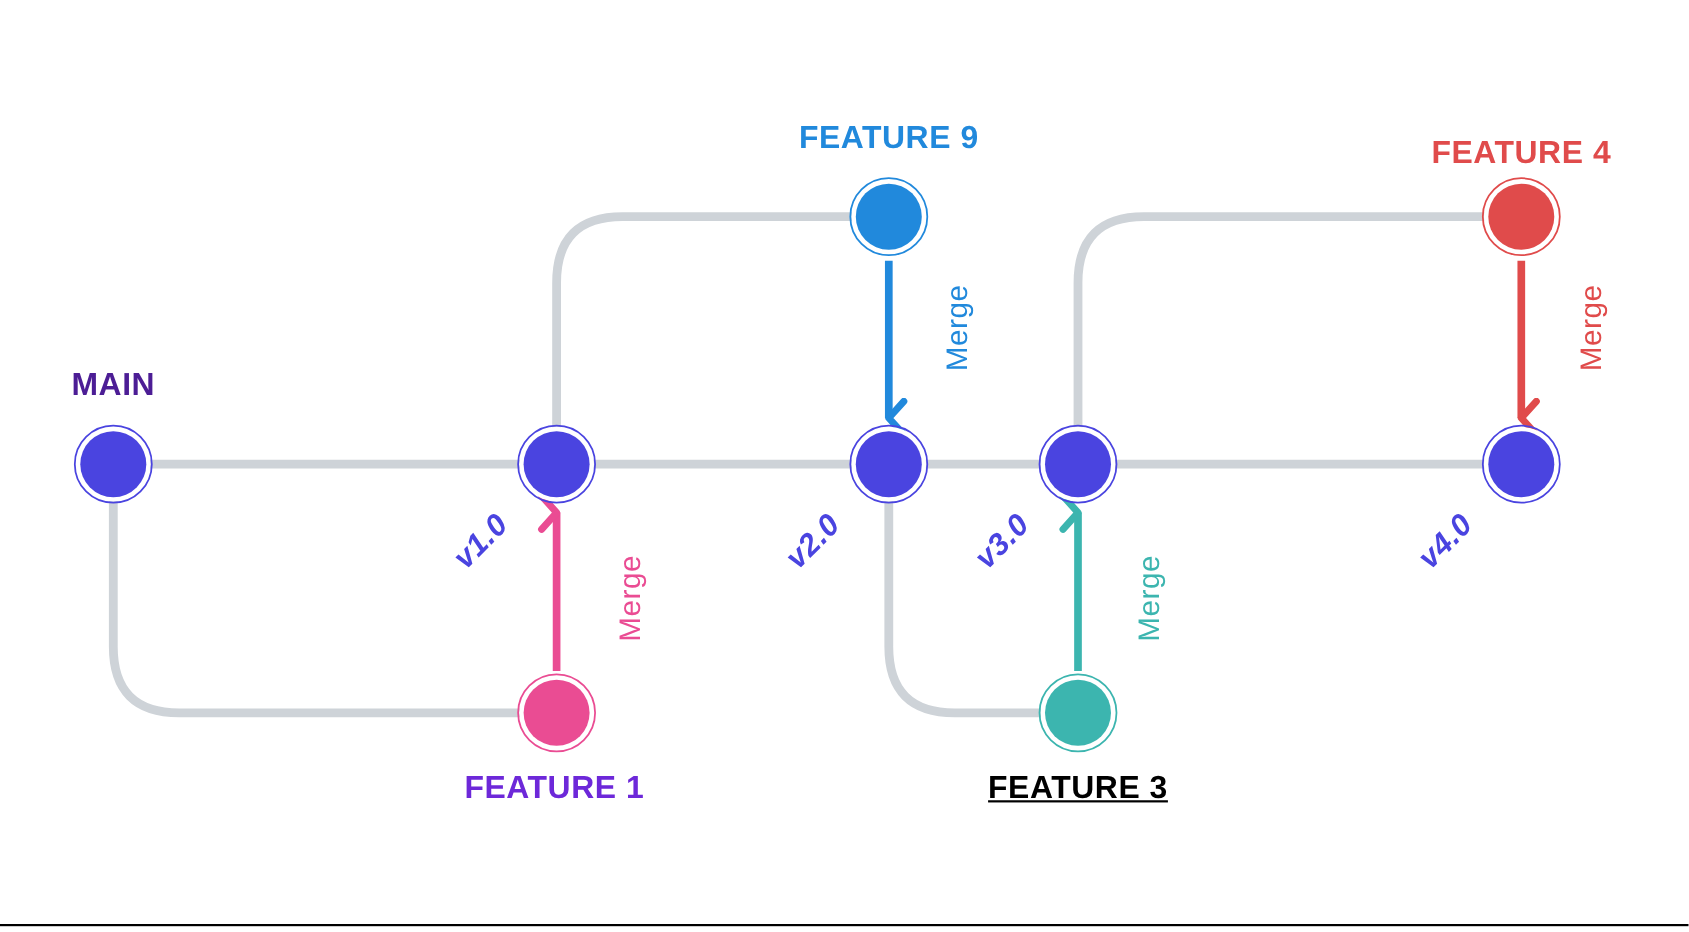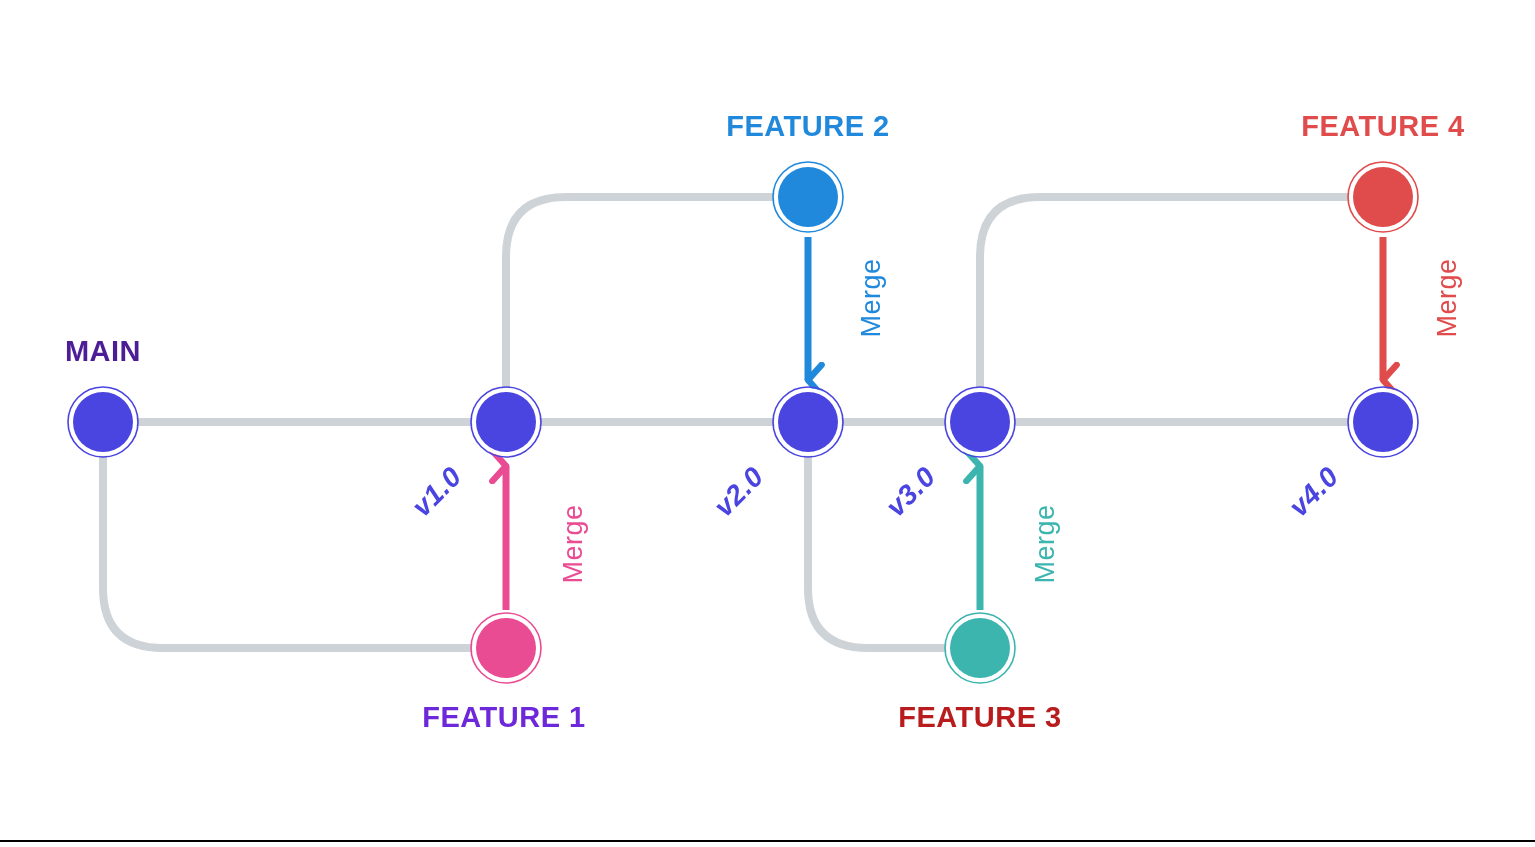--- a/index.html
+++ b/index.html
@@ -145,25 +145,25 @@
         <circle cx="1383" cy="197" r="35" fill="none" stroke="#E04B4B" stroke-width="1.6"></circle>
         <circle cx="1383" cy="197" r="30" fill="#E04B4B"></circle>
       </g>
     </g>
   </svg>
 
   <div class="label branch-title" style="left:103px; top:351px; color:#4c1d95; transform: translate(-50%, -50%);">MAIN</div>
 
   <div class="label branch-title" style="left:504px; top:717px; color:#6d28d9; transform: translate(-50%, -50%); text-align: center;">FEATURE 1</div>
 
-  <div class="label branch-title" style="left:808px; top:126px; color:#2189DC; transform: translate(-50%, -50%);">FEATURE 2</div>
+  <div class="label branch-title" style="left:808px; top:126px; color:#2189DC; transform: translate(-50%, -50%);">FEATURE 9</div>
 
-  <div class="label branch-title" style="left:980px; top:717px; color:#b91c1c; transform: translate(-50%, -50%);">FEATURE 3</div>
+  <div class="label branch-title" style="left:980px; top:717px; color:#000000; transform: translate(-50%, -50%); text-decoration: underline;">FEATURE 3</div>
 
-  <div class="label branch-title" style="left:1383px; top:126px; color:#E04B4B; transform: translate(-50%, -50%);">FEATURE 4</div>
+  <div class="label branch-title" style="left:1383px; top:140px; color:#E04B4B; transform: translate(-50%, -50%);">FEATURE 4</div>
 
   <div class="label tag-label" style="left:437px; top:492px; color:#4A44E0; transform: translate(-50%, -50%) rotate(-45deg);">v1.0</div>
 
   <div class="label tag-label" style="left:739px; top:492px; color:#4A44E0; transform: translate(-50%, -50%) rotate(-45deg);">v2.0</div>
 
   <div class="label tag-label" style="left:911px; top:492px; color:#4A44E0; transform: translate(-50%, -50%) rotate(-45deg);">v3.0</div>
 
   <div class="label tag-label" style="left:1314px; top:492px; color:#4A44E0; transform: translate(-50%, -50%) rotate(-45deg);">v4.0</div>
 
   <div class="label merge-label" style="left:573px; top:544px; color:#EA4C93; transform: translate(-50%, -50%) rotate(-90deg);">Merge</div>

